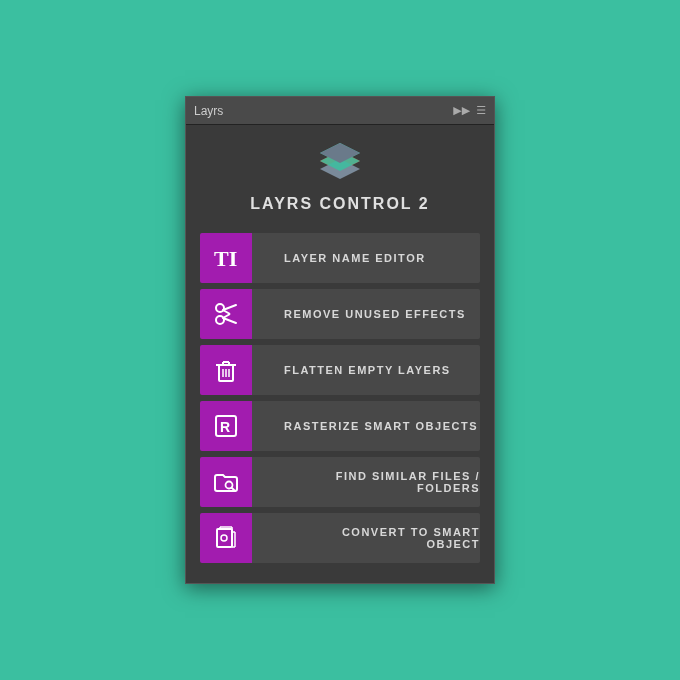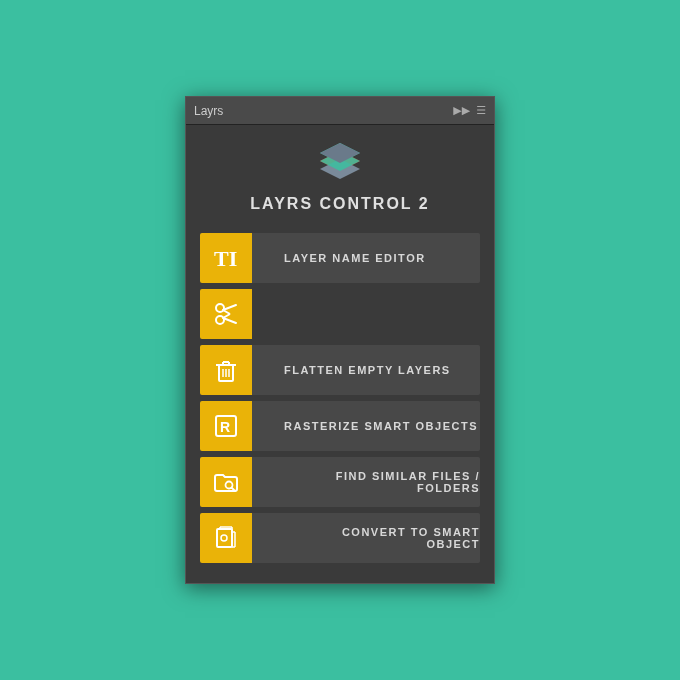--- a/index.html
+++ b/index.html
@@ -87,21 +87,21 @@
       align-items: center;
       height: 50px;
       cursor: pointer;
       border-radius: 2px;
       overflow: hidden;
     }
 
     .menu-icon-box {
       width: 52px;
       height: 50px;
-      background: #eab308;
+      background: #a21caf;
       display: flex;
       align-items: center;
       justify-content: center;
       flex-shrink: 0;
     }
 
     .menu-icon-svg {
       width: 28px;
       height: 28px;
       fill: white;
@@ -167,20 +167,21 @@
         <div class="menu-icon-box">
           <svg class="menu-icon-svg" viewBox="0 0 28 28">
             <circle cx="8" cy="8" r="4" fill="none" stroke="white" stroke-width="2"></circle>
             <circle cx="8" cy="20" r="4" fill="none" stroke="white" stroke-width="2"></circle>
             <line x1="11" y1="10" x2="24" y2="5" stroke="white" stroke-width="2" stroke-linecap="round"></line>
             <line x1="11" y1="18" x2="24" y2="23" stroke="white" stroke-width="2" stroke-linecap="round"></line>
             <line x1="11" y1="10" x2="18" y2="14" stroke="white" stroke-width="2"></line>
             <line x1="11" y1="18" x2="18" y2="14" stroke="white" stroke-width="2"></line>
           </svg>
         </div>
+        <div class="menu-label">REMOVE UNUSED EFFECTS</div>
       </div>
 
 
       <div class="menu-item">
         <div class="menu-icon-box">
           <svg class="menu-icon-svg" viewBox="0 0 28 28">
             <rect x="7" y="9" width="14" height="16" rx="1" fill="none" stroke="white" stroke-width="2"></rect>
             <line x1="4" y1="9" x2="24" y2="9" stroke="white" stroke-width="2"></line>
             <line x1="11" y1="9" x2="11" y2="6" stroke="white" stroke-width="2"></line>
             <line x1="17" y1="9" x2="17" y2="6" stroke="white" stroke-width="2"></line>

